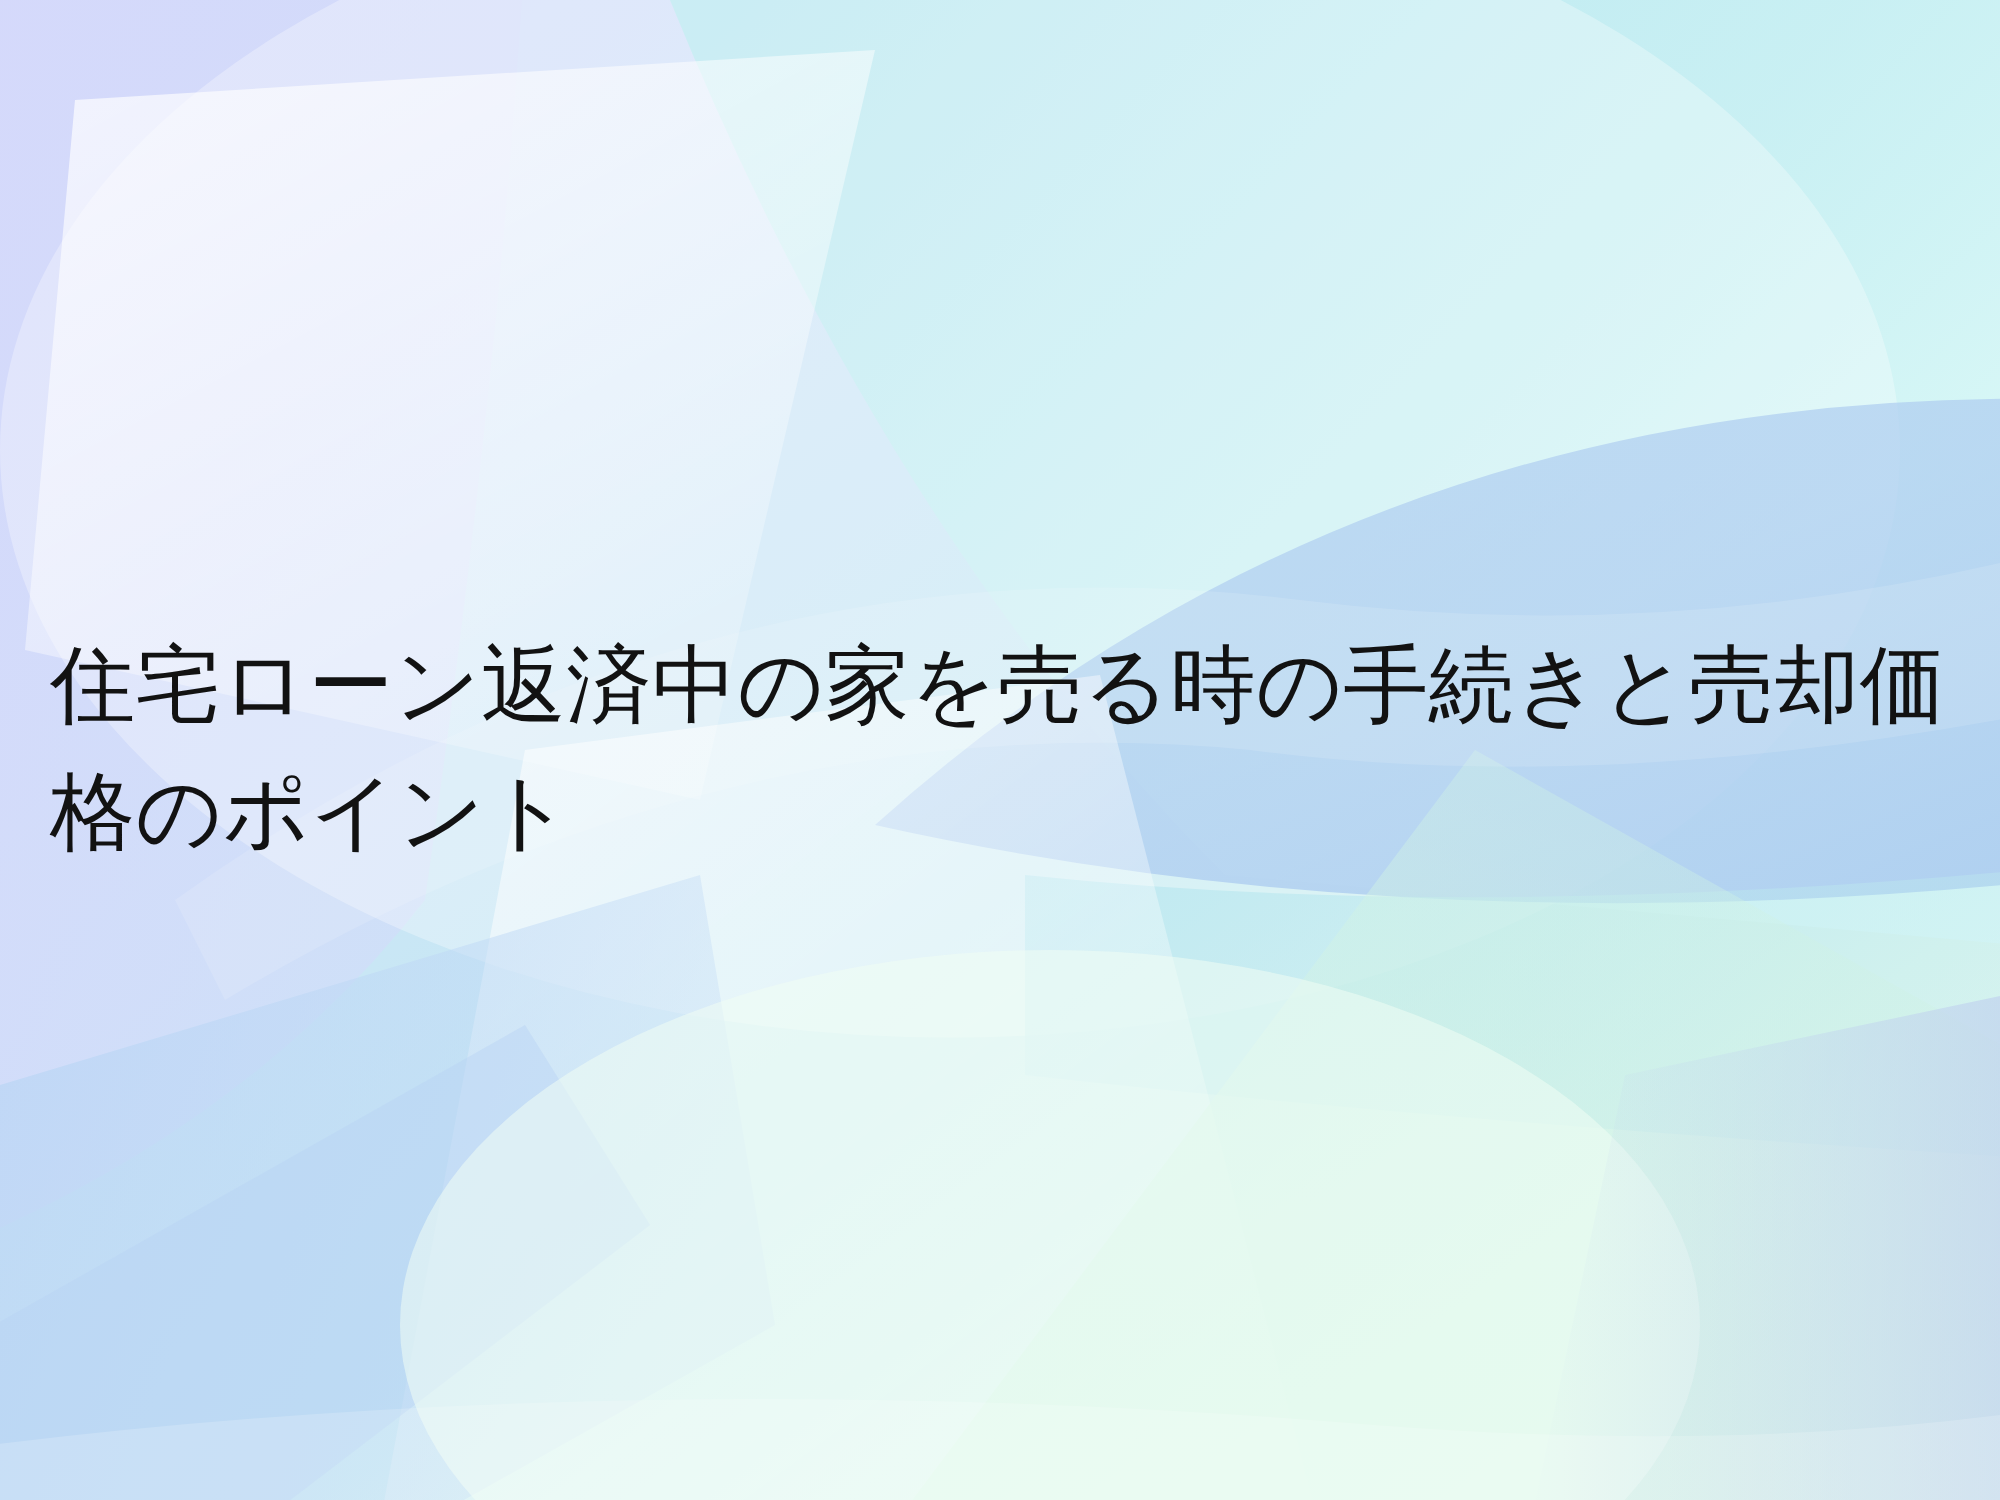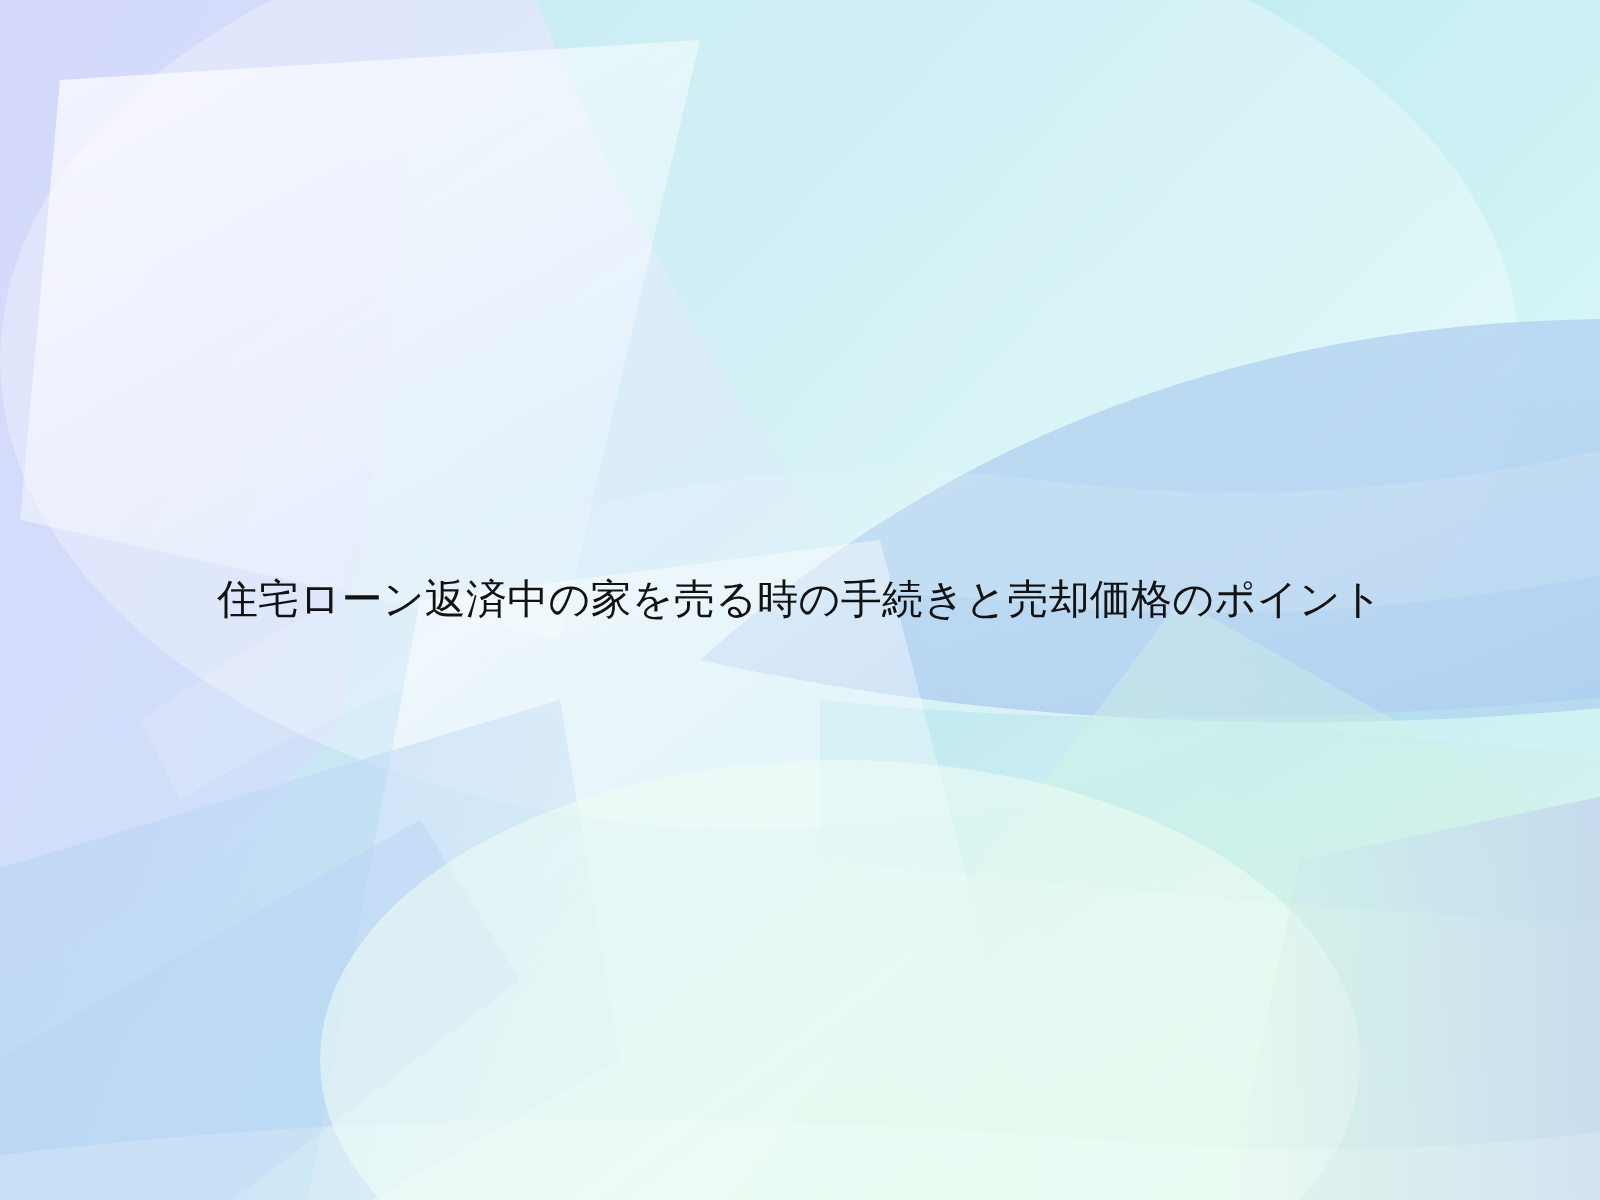--- a/index.html
+++ b/index.html
@@ -38,24 +38,23 @@
     height: 1200px;
     display: flex;
     align-items: center;
     justify-content: center;
     pointer-events: none;
   }
 
   #slide-title {
     width: 1520px;
     margin: 0 auto;
-    text-align: center;
     font-family: "DejaVu Sans", "Liberation Sans", sans-serif;
     font-weight: 300;
-    font-size: 41px;
+    font-size: 68px;
     line-height: 1.5;
     letter-spacing: 0.005em;
     color: #121212;
     word-break: break-all;
     text-rendering: geometricPrecision;
   }
 </style>
 </head>
 <body>
 

